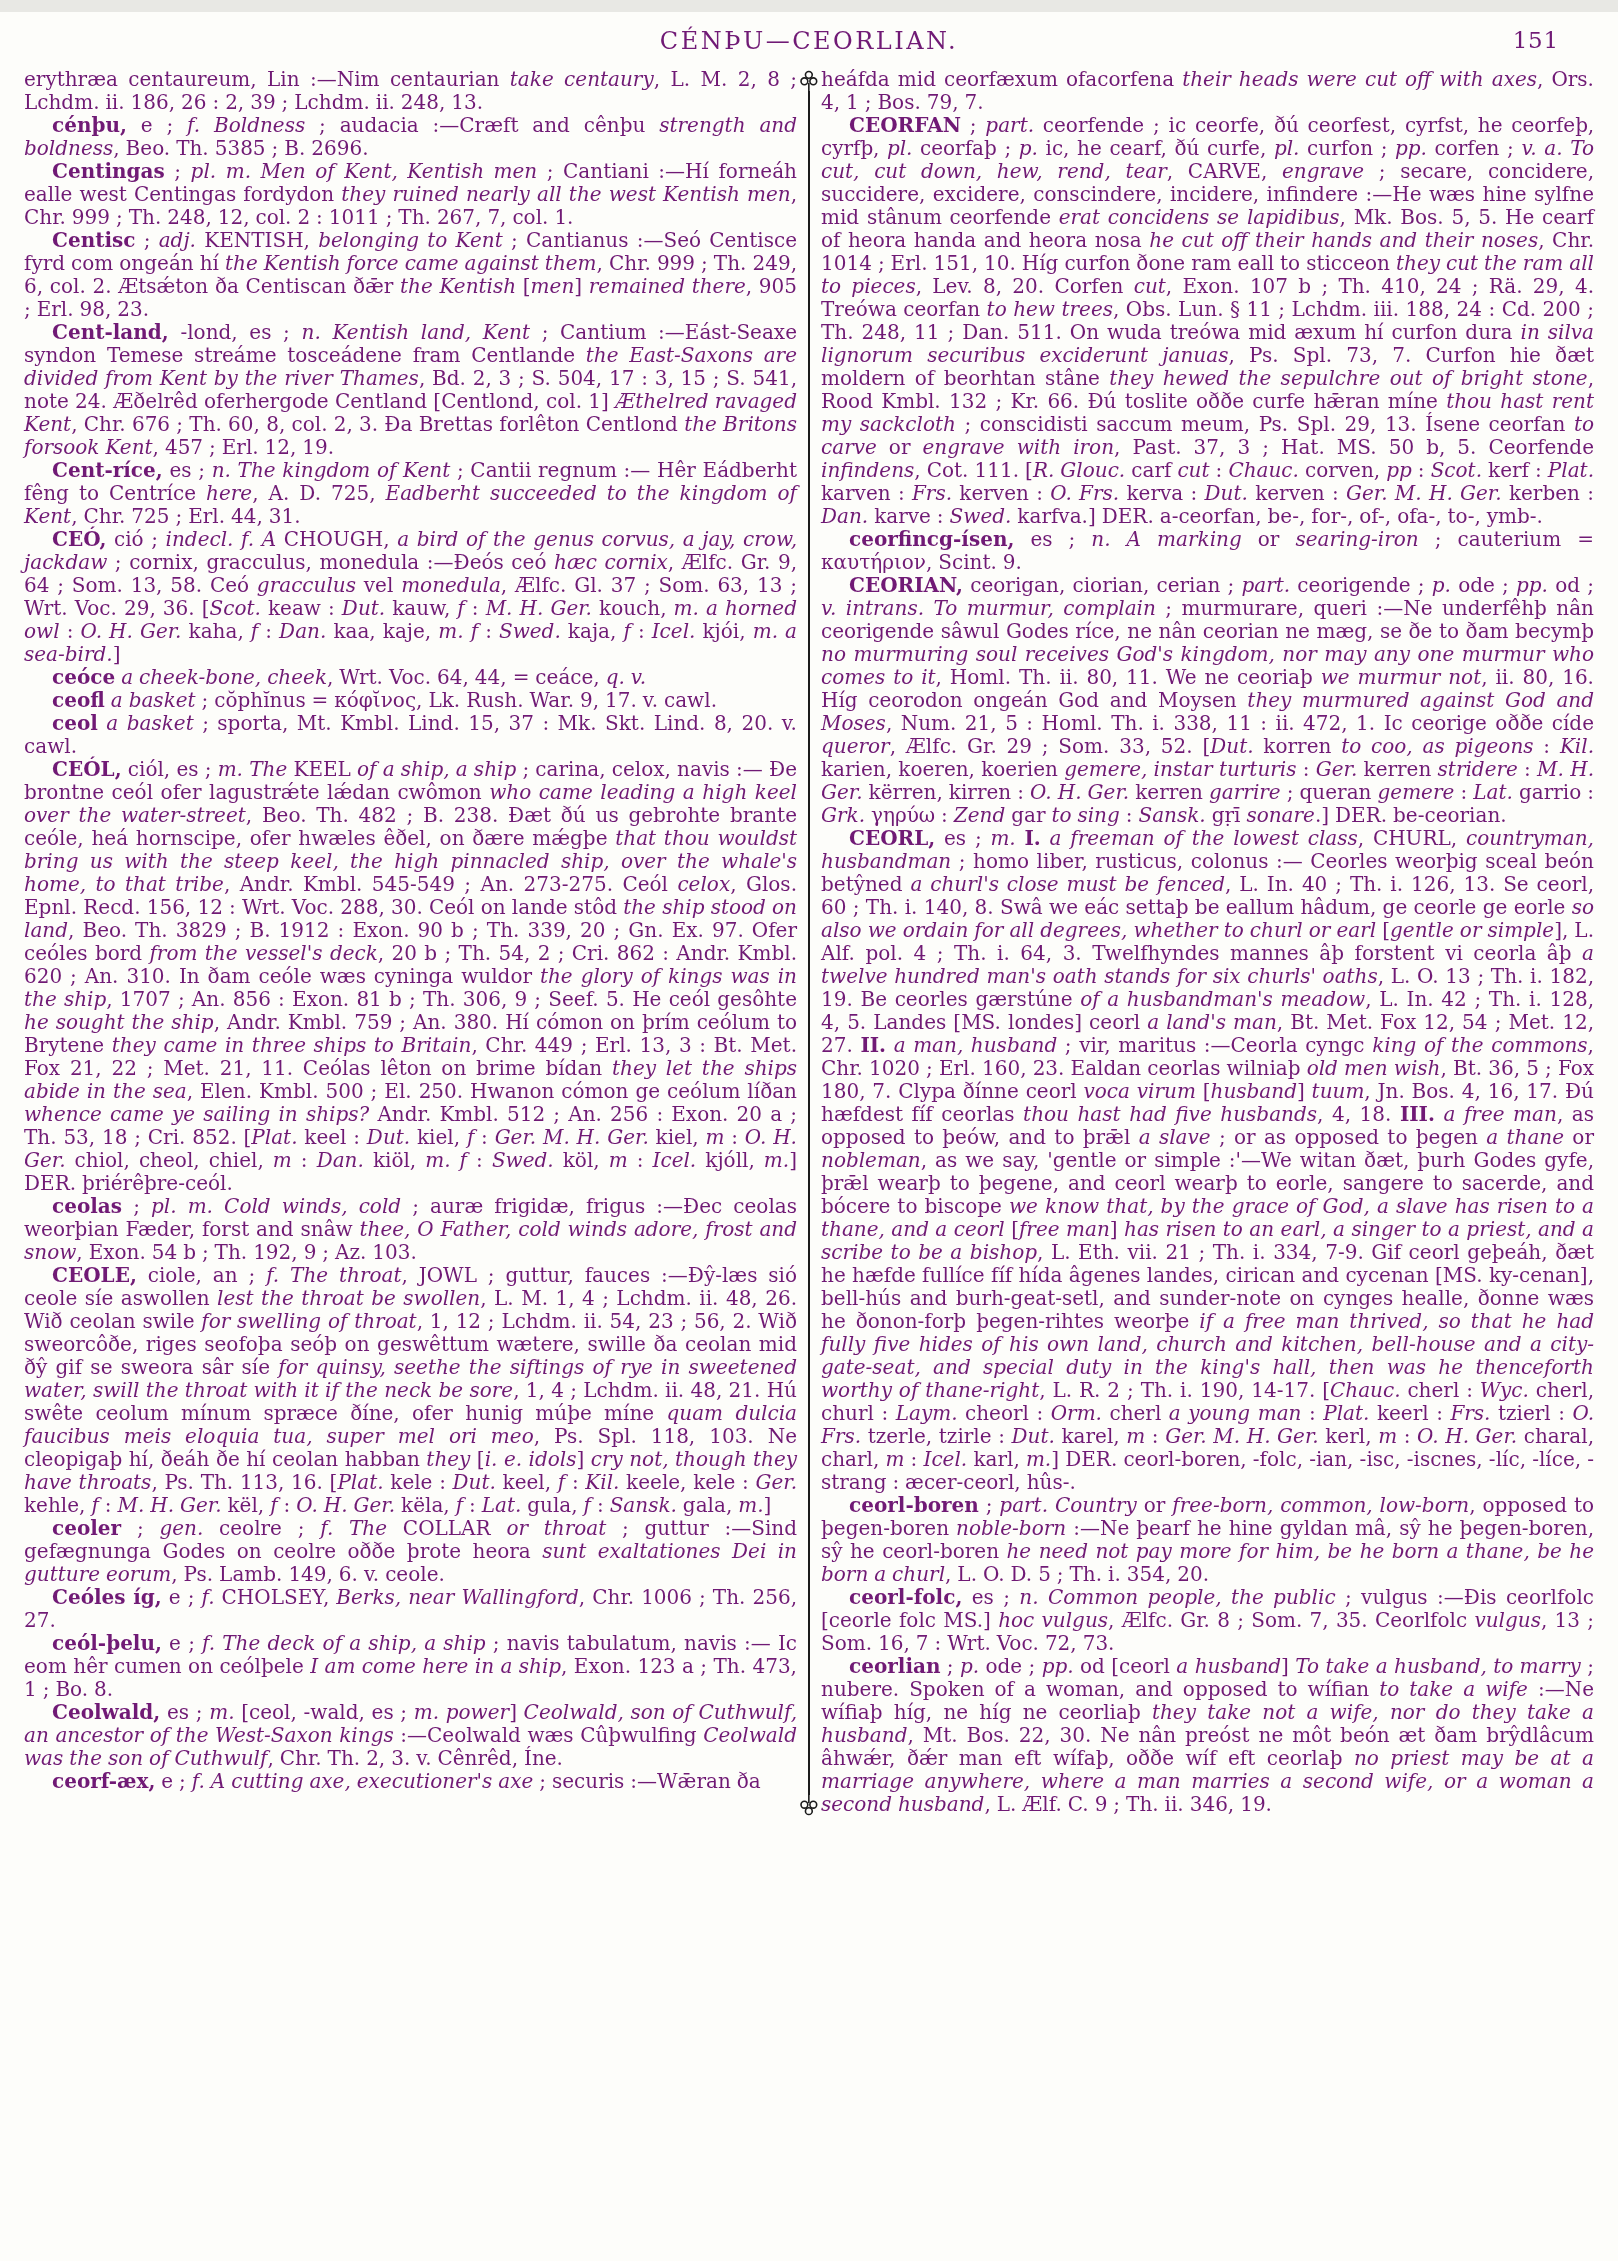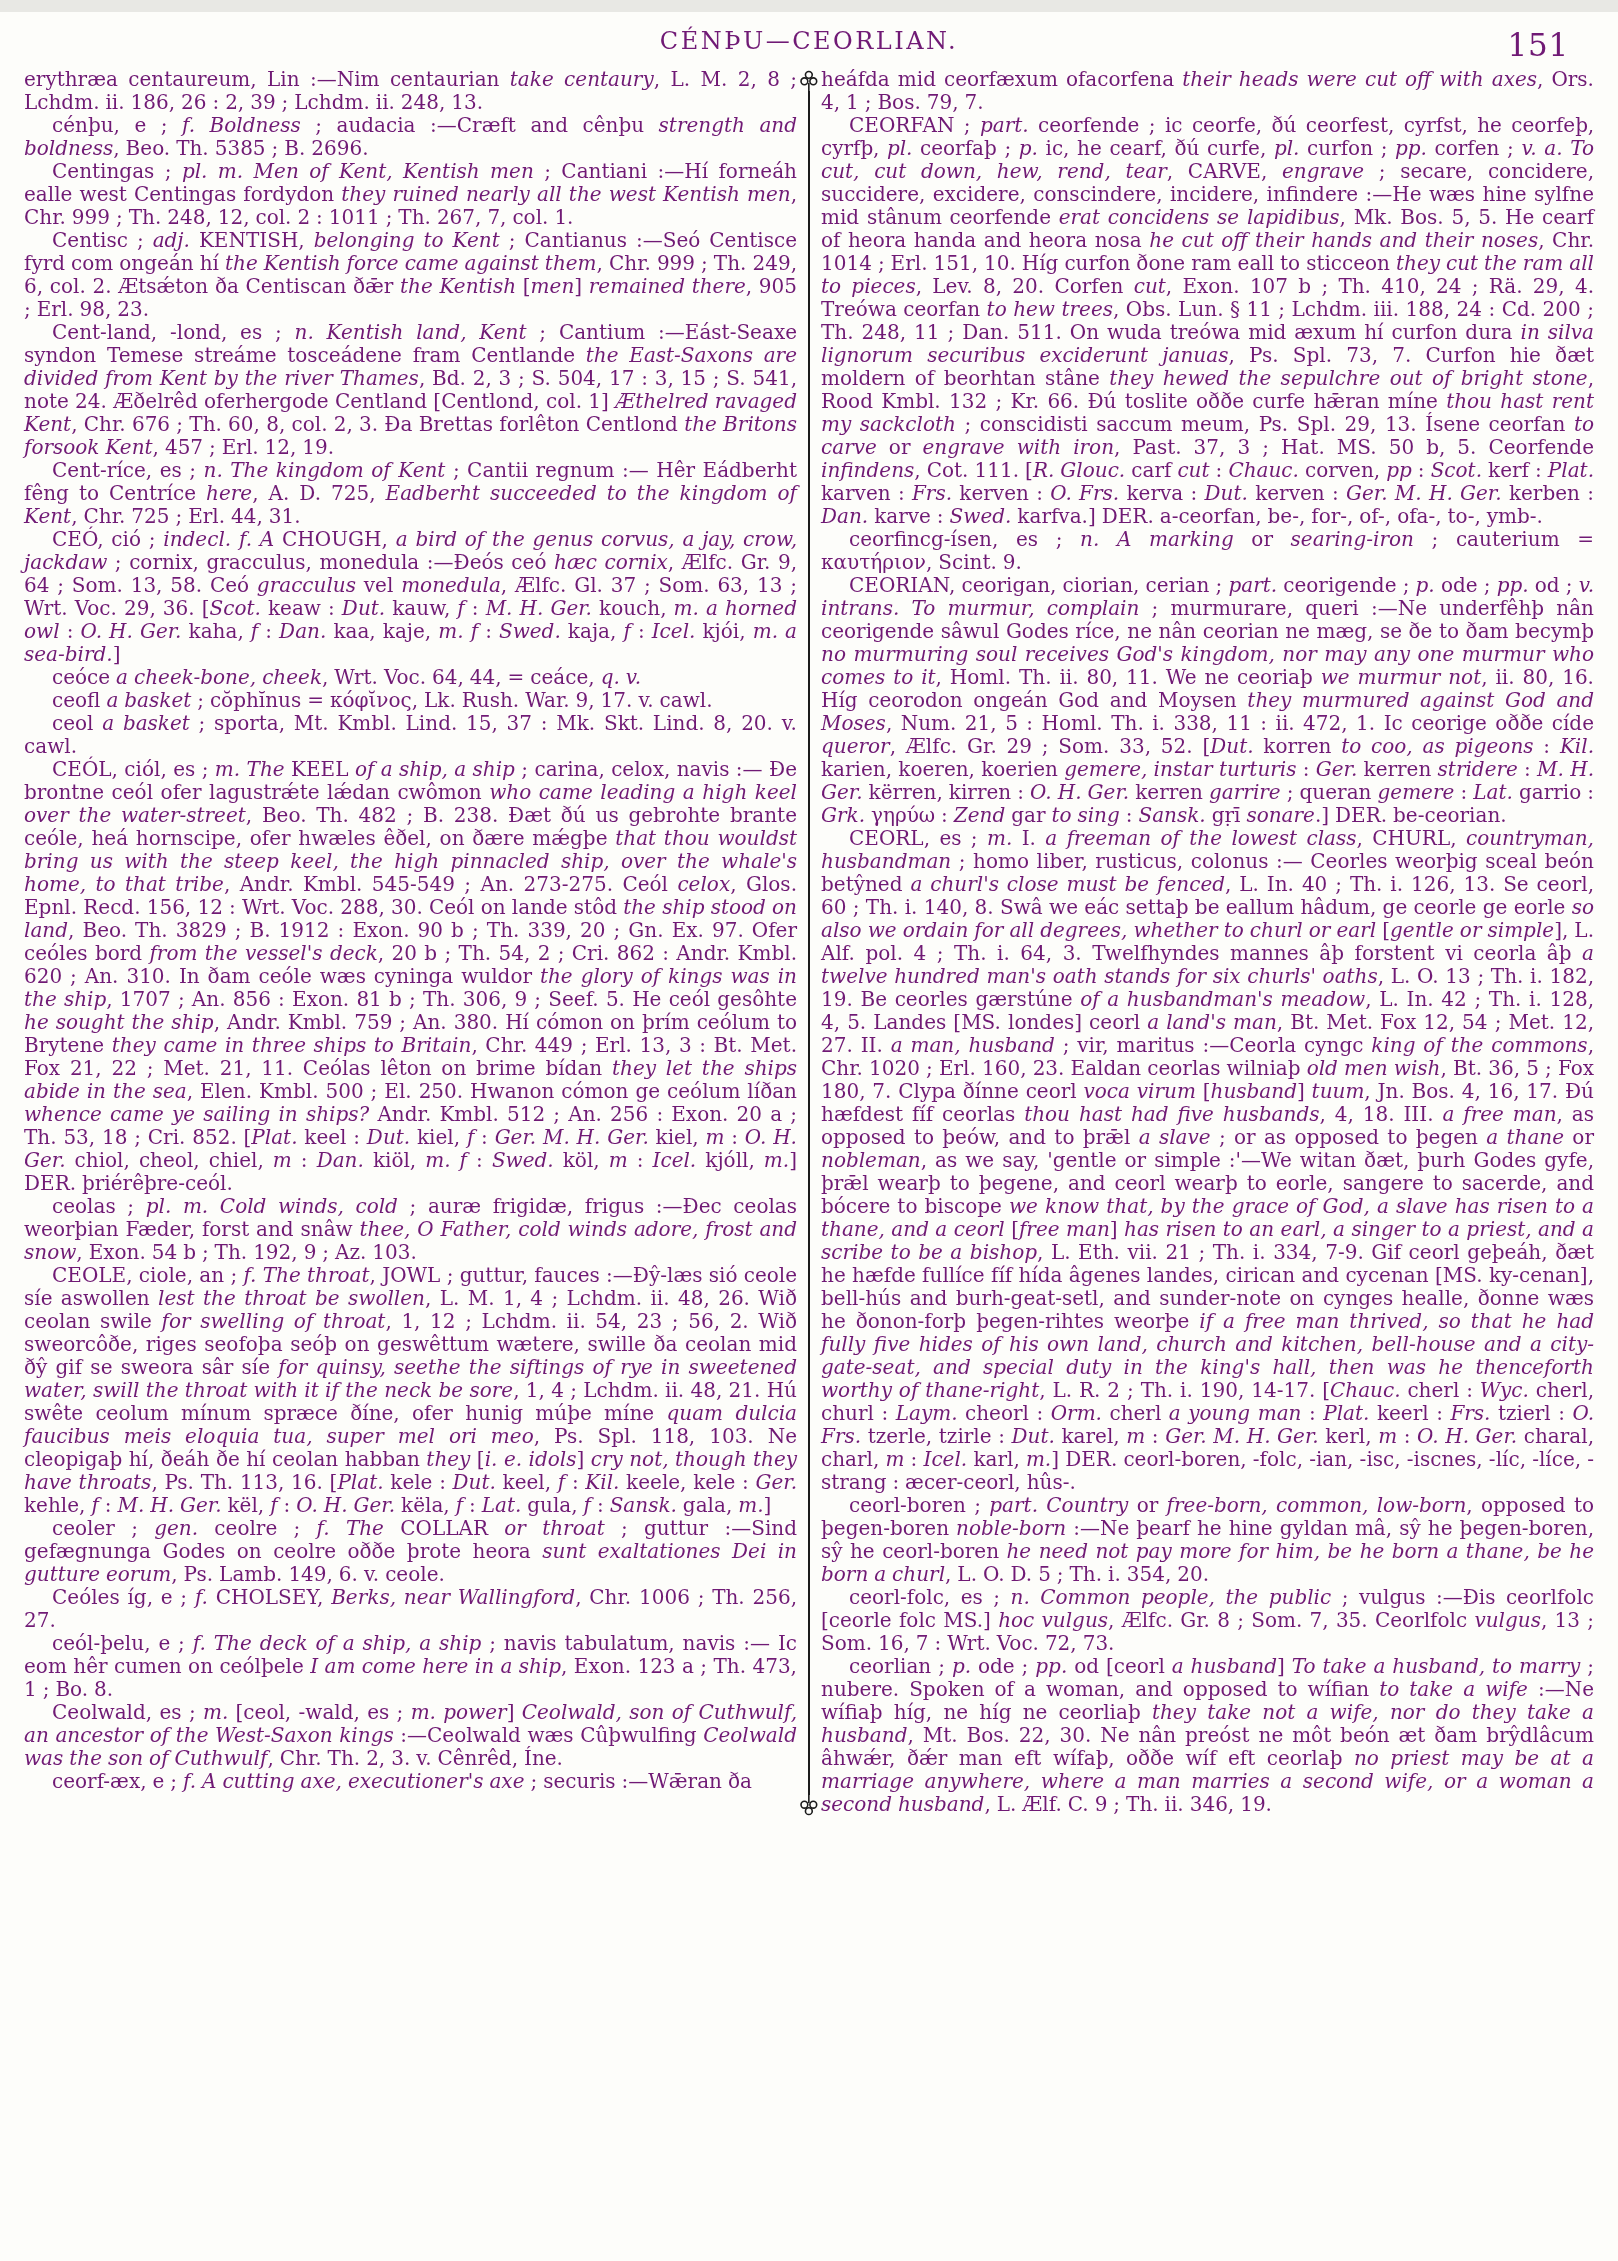--- a/index.html
+++ b/index.html
@@ -9,36 +9,36 @@
     padding:9.8px 21px 8.2px 21px;
     font-family:"DejaVu Serif", "Liberation Serif", serif;
     overflow:hidden;
   }
   .page-header { position:relative; height:43px; }
   .running-title {
     text-align:center; font-size:24px; letter-spacing:2.5px;
     font-variant:small-caps; padding-top:4.9px;
   }
   .page-number {
-    position:absolute; right:28px; top:4.9px; font-size:31px; letter-spacing:0.8px;
+    position:absolute; right:38px; top:4.9px; font-size:23px; letter-spacing:0.8px;
   }
   .columns { display:flex; align-items:stretch; margin-top:3.3px;justify-content:center; }
   .column {
     width:773px; font-size:20px; line-height:23px;
     text-align:justify; hyphens:none; word-spacing:-0.4px;
   }
   .column p { margin:0; text-indent:28px; }
   .column p.cont { text-indent:0; }
   .divider {
     width:24px; display:flex; flex-direction:column; align-items:center;
     padding-top:1.6px;
   }
   .rule { width:1.6px; background:#1c1c1c; flex:1; }
   .ornament { flex:0 0 auto; }
-  b { font-weight:normal; }
+  b { font-weight:bold; }
   i { font-style:italic; }
 </style>
 </head>
 <body>
 
 <div class="page">
   <header class="page-header">
     <div class="running-title">CÉNÞU—CEORLIAN.</div>
     <div class="page-number">151</div>
   </header>

